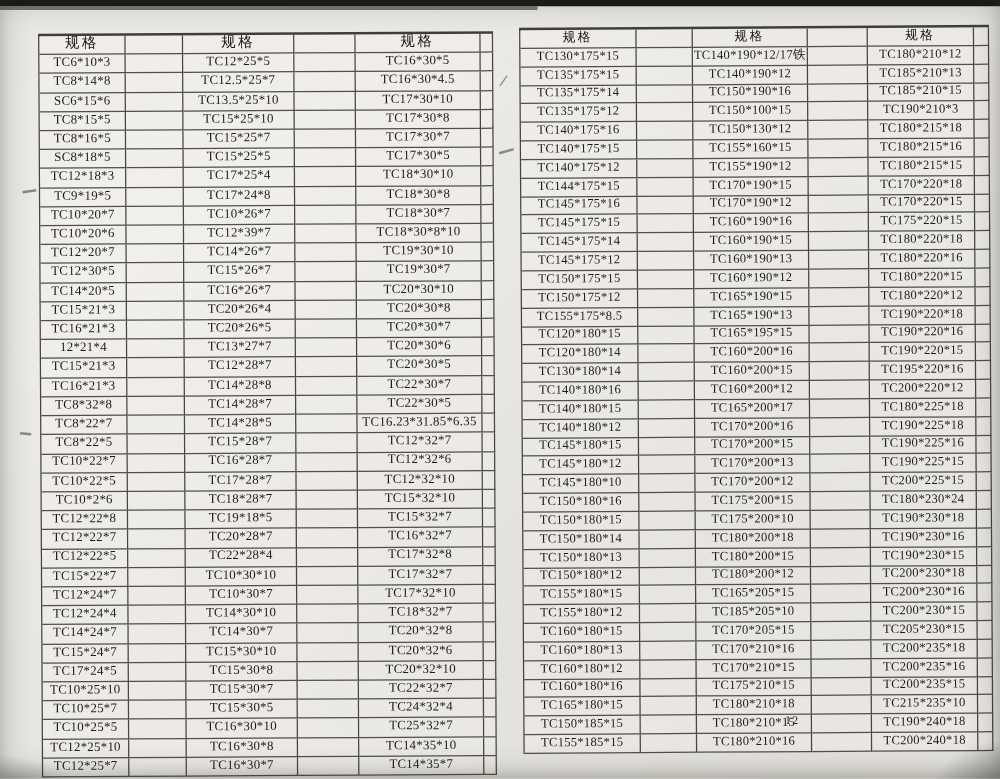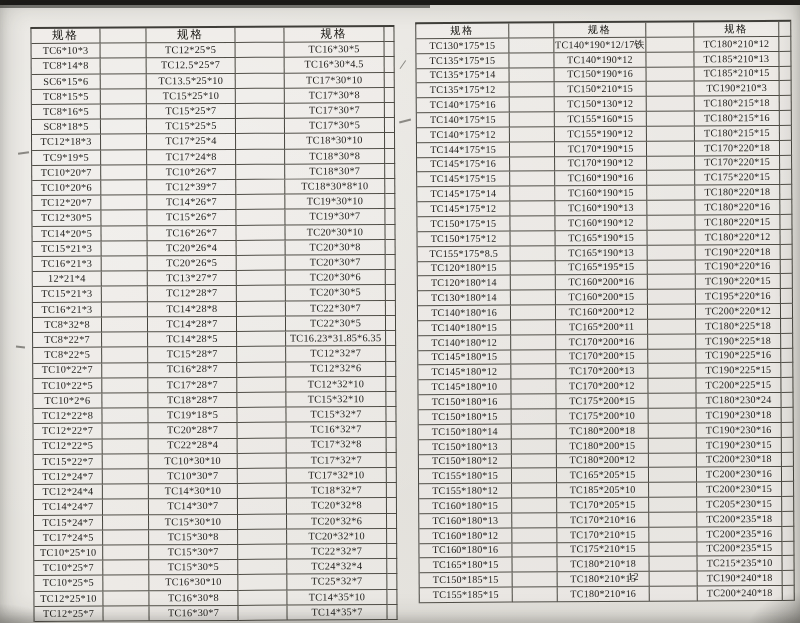--- a/index.html
+++ b/index.html
@@ -387,37 +387,37 @@
     <div class="cell empty"></div>
     <div class="cell empty"></div>
     <div class="cell empty"></div>
     <div class="cell empty"></div>
     <div class="cell empty"></div>
     <div class="cell empty"></div>
     <div class="cell header">规格</div>
     <div class="cell">TC140*190*12/17铁</div>
     <div class="cell">TC140*190*12</div>
     <div class="cell">TC150*190*16</div>
-    <div class="cell">TC150*210*15</div>
+    <div class="cell">TC150*100*15</div>
     <div class="cell">TC150*130*12</div>
     <div class="cell">TC155*160*15</div>
     <div class="cell">TC155*190*12</div>
     <div class="cell">TC170*190*15</div>
     <div class="cell">TC170*190*12</div>
     <div class="cell">TC160*190*16</div>
     <div class="cell">TC160*190*15</div>
     <div class="cell">TC160*190*13</div>
     <div class="cell">TC160*190*12</div>
     <div class="cell">TC165*190*15</div>
     <div class="cell">TC165*190*13</div>
     <div class="cell">TC165*195*15</div>
     <div class="cell">TC160*200*16</div>
     <div class="cell">TC160*200*15</div>
     <div class="cell">TC160*200*12</div>
-    <div class="cell">TC165*200*11</div>
+    <div class="cell">TC165*200*17</div>
     <div class="cell">TC170*200*16</div>
     <div class="cell">TC170*200*15</div>
     <div class="cell">TC170*200*13</div>
     <div class="cell">TC170*200*12</div>
     <div class="cell">TC175*200*15</div>
     <div class="cell">TC175*200*10</div>
     <div class="cell">TC180*200*18</div>
     <div class="cell">TC180*200*15</div>
     <div class="cell">TC180*200*12</div>
     <div class="cell">TC165*205*15</div>

